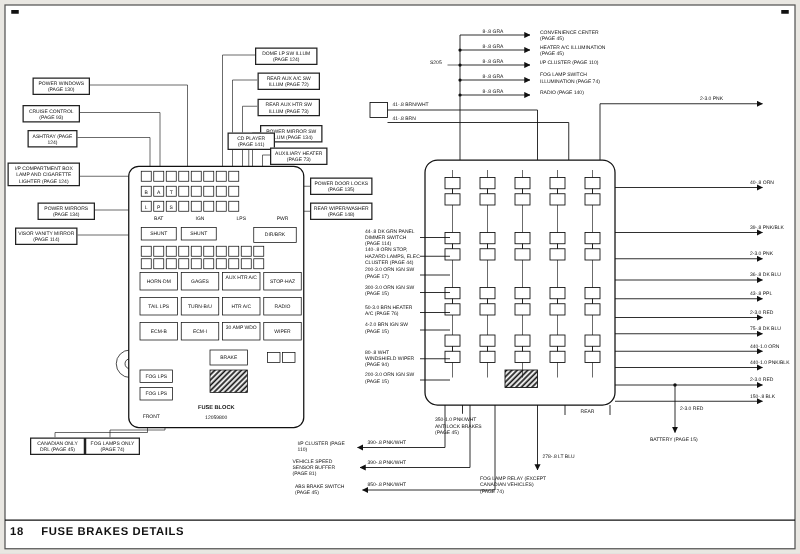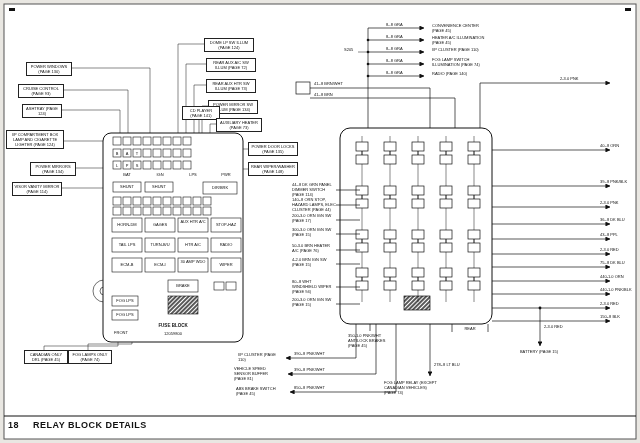--- a/index.html
+++ b/index.html
@@ -301,16 +301,16 @@
   <div class="lbl nw" style="left:294px;top:367px">390-.8 PNK/WHT</div>
   <div class="lbl" style="left:236px;top:386px;width:44px">ABS BRAKE SWITCH (PAGE 45)</div>
   <div class="lbl nw" style="left:294px;top:385px">850-.8 PNK/WHT</div>
   <div class="lbl" style="left:384px;top:380px;width:54px">FOG LAMP RELAY (EXCEPT CANADIAN VEHICLES) (PAGE 74)</div>
   <div class="lbl nw" style="left:434px;top:362px">278-.8 LT BLU</div>
   <div class="lbl nw" style="left:544px;top:324px">2-3.0 RED</div>
   <div class="lbl ctr" style="left:512px;top:349px;width:54px">BATTERY (PAGE 15)</div>
 
   <div class="titlebar">
     <span>18</span>
-    <span>RELAY BLOCK DETAILS</span>
+    <span>FUSE BRAKES DETAILS</span>
   </div>
 
 </div>
 
 </body></html>

